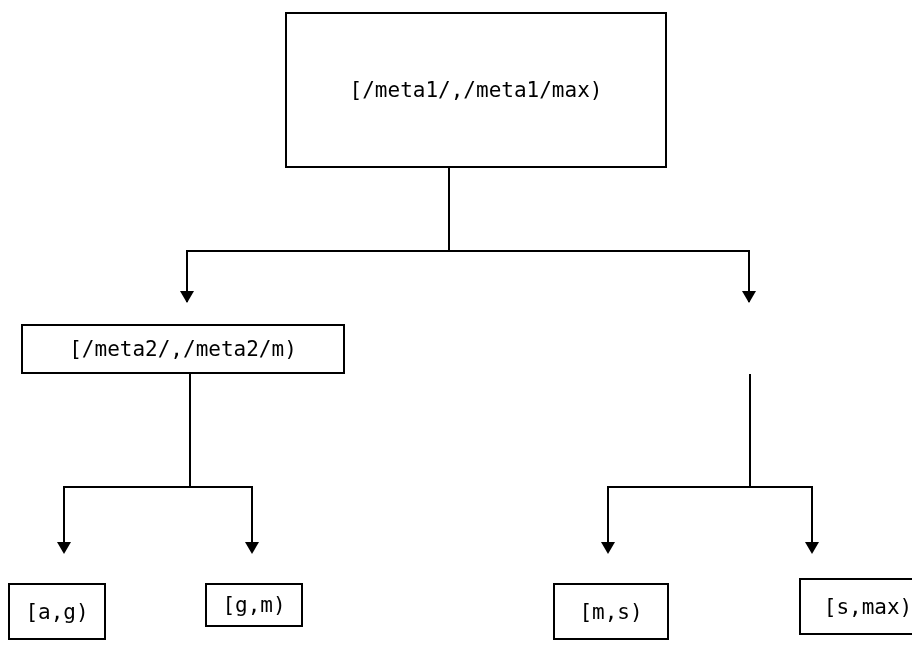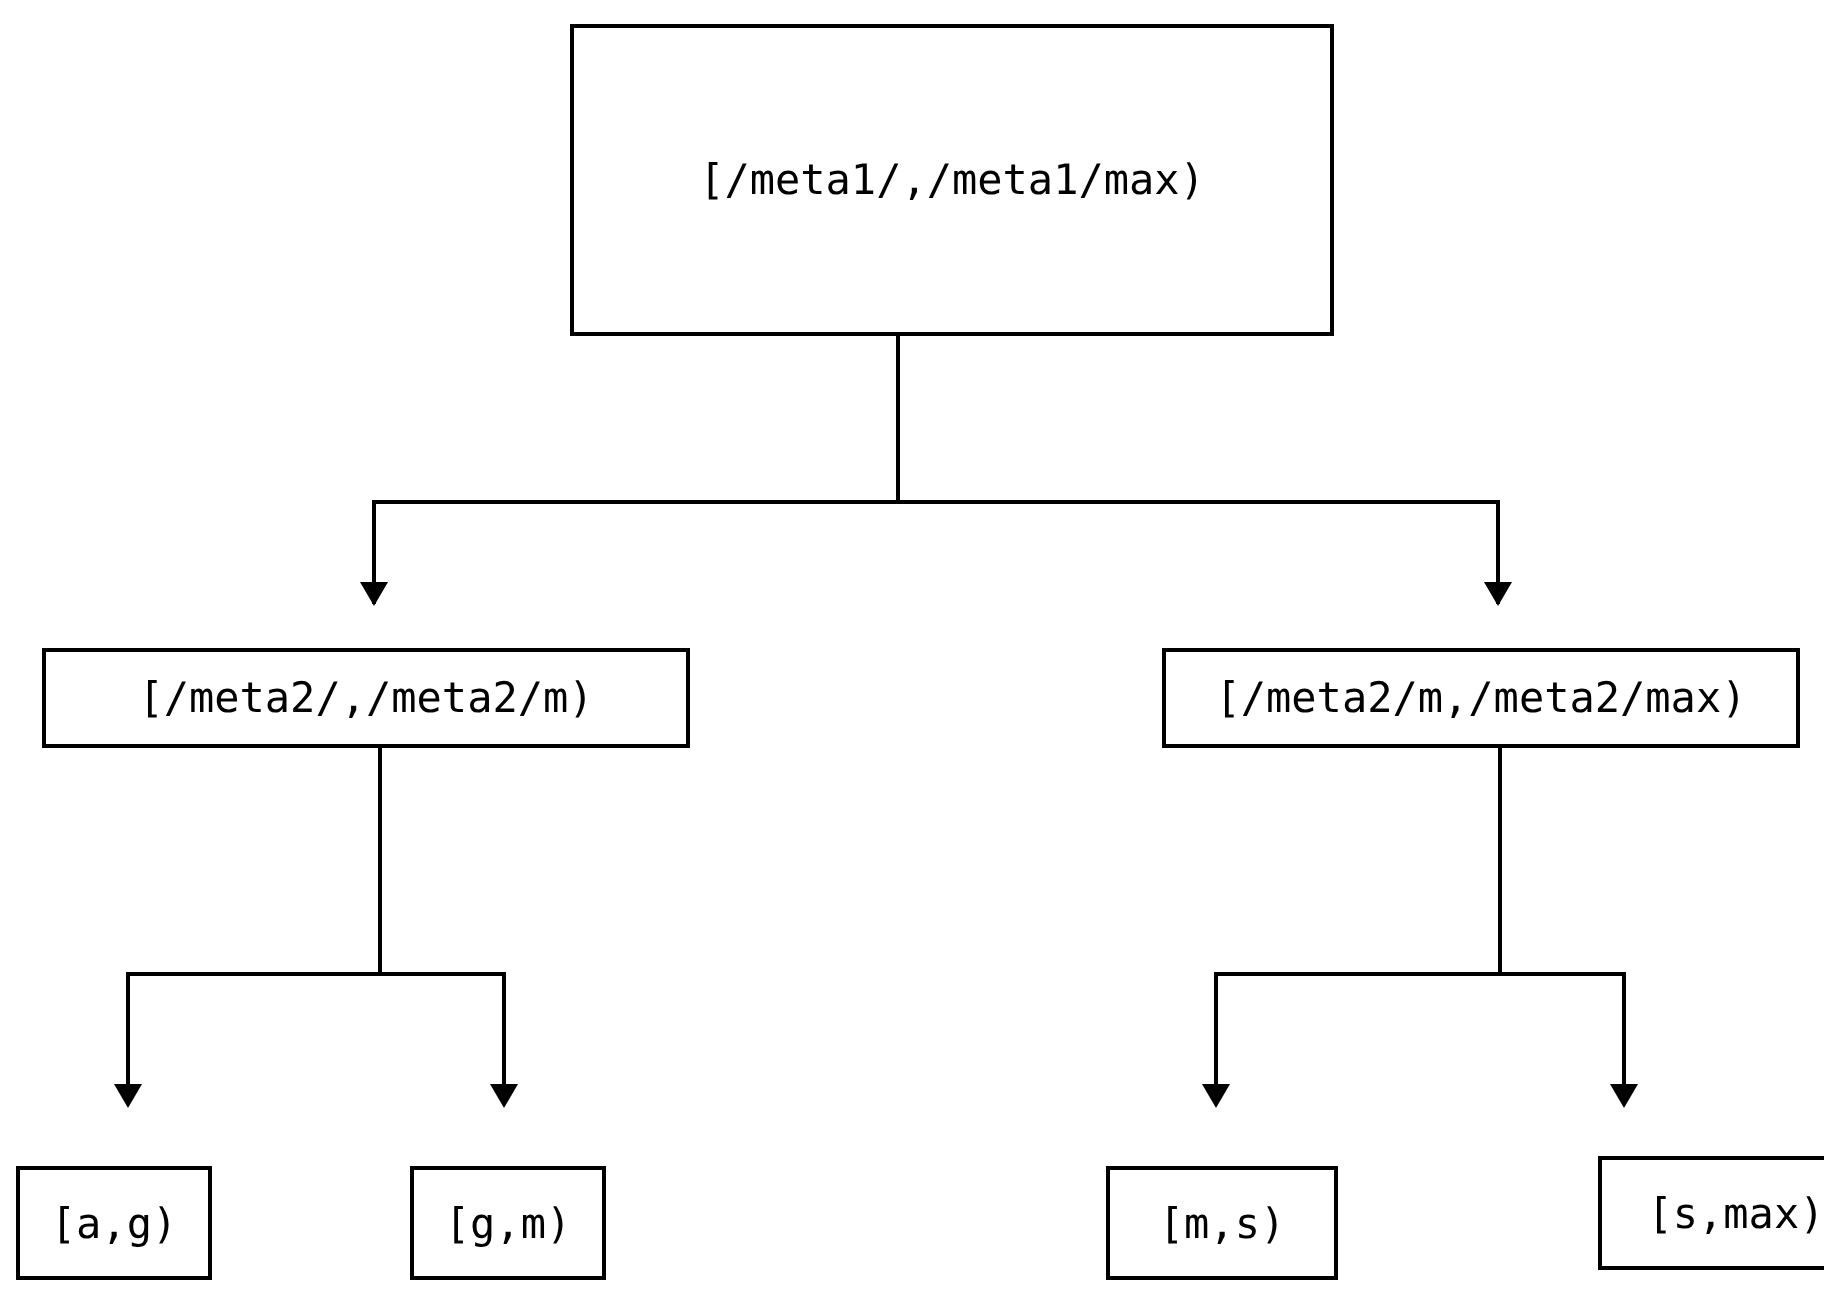--- a/index.html
+++ b/index.html
@@ -74,23 +74,20 @@
   <div class="edge-v" style="left:186px; top:250px; height:52px;"></div>
   <div class="arrow-head" style="left:180px; top:291px;"></div>
 
   <div class="edge-v" style="left:748px; top:250px; height:52px;"></div>
   <div class="arrow-head" style="left:742px; top:291px;"></div>
 
   <div class="node level-mid" style="left:21px; top:324px; width:324px; height:50px;">
     <span class="node-label">[/meta2/,/meta2/m)</span>
   </div>
 
-  <div class="node level-mid" style="left:581px; top:324px; width:319px; height:50px;">
-    <span class="node-label">[/meta2/m,/meta2/max)</span>
-  </div>
 
   <div class="edge-v" style="left:189px; top:374px; height:114px;"></div>
   <div class="edge-h" style="left:63px; top:486px; width:190px;"></div>
 
   <div class="edge-v" style="left:63px; top:486px; height:56px;"></div>
   <div class="arrow-head" style="left:57px; top:542px;"></div>
 
   <div class="edge-v" style="left:251px; top:486px; height:56px;"></div>
   <div class="arrow-head" style="left:245px; top:542px;"></div>
 
@@ -100,21 +97,21 @@
   <div class="edge-v" style="left:607px; top:486px; height:56px;"></div>
   <div class="arrow-head" style="left:601px; top:542px;"></div>
 
   <div class="edge-v" style="left:811px; top:486px; height:56px;"></div>
   <div class="arrow-head" style="left:805px; top:542px;"></div>
 
   <div class="node level-leaf" style="left:8px; top:583px; width:98px; height:57px;">
     <span class="node-label">[a,g)</span>
   </div>
 
-  <div class="node level-leaf" style="left:205px; top:583px; width:98px; height:57px;">
+  <div class="node level-leaf" style="left:205px; top:583px; width:98px; height:44px;">
     <span class="node-label">[g,m)</span>
   </div>
 
   <div class="node level-leaf" style="left:553px; top:583px; width:116px; height:57px;">
     <span class="node-label">[m,s)</span>
   </div>
 
   <div class="node level-leaf" style="left:778px; top:578px; width:138px; height:57px;margin-left:21px;">
     <span class="node-label">[s,max)</span>
   </div>

